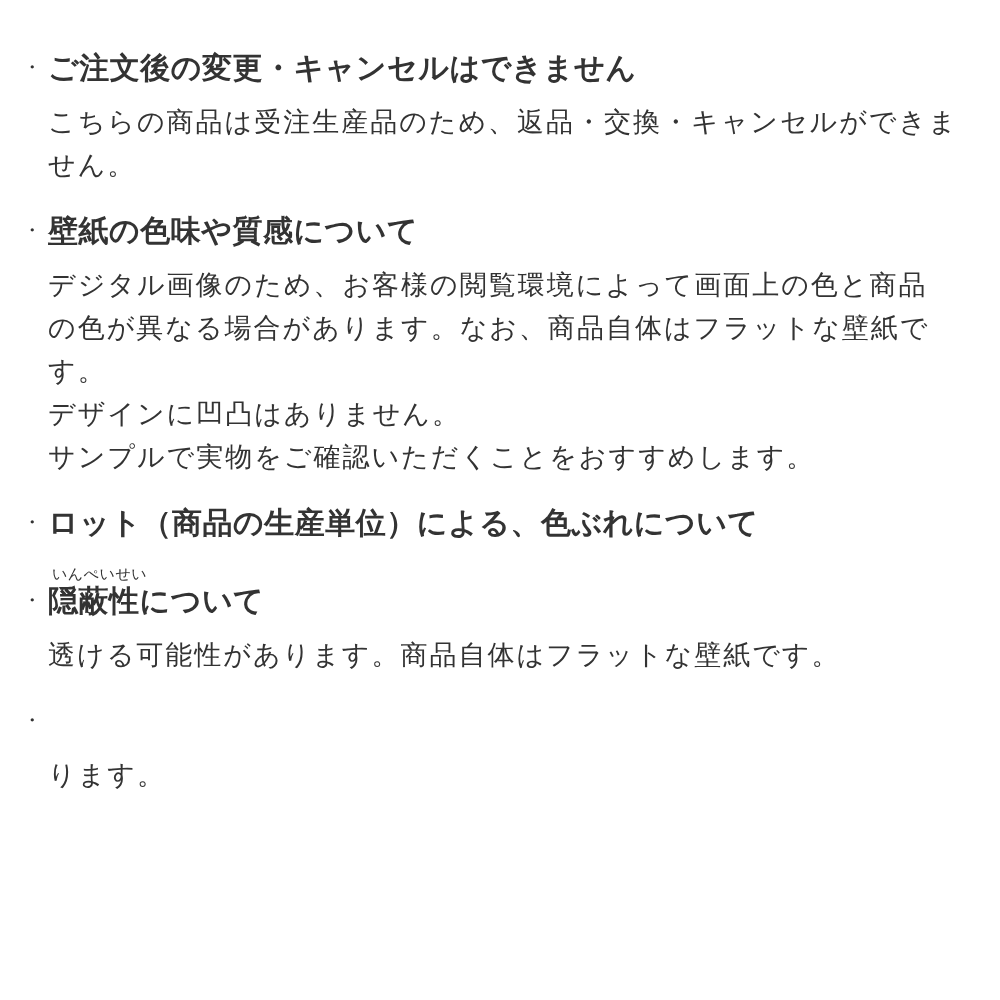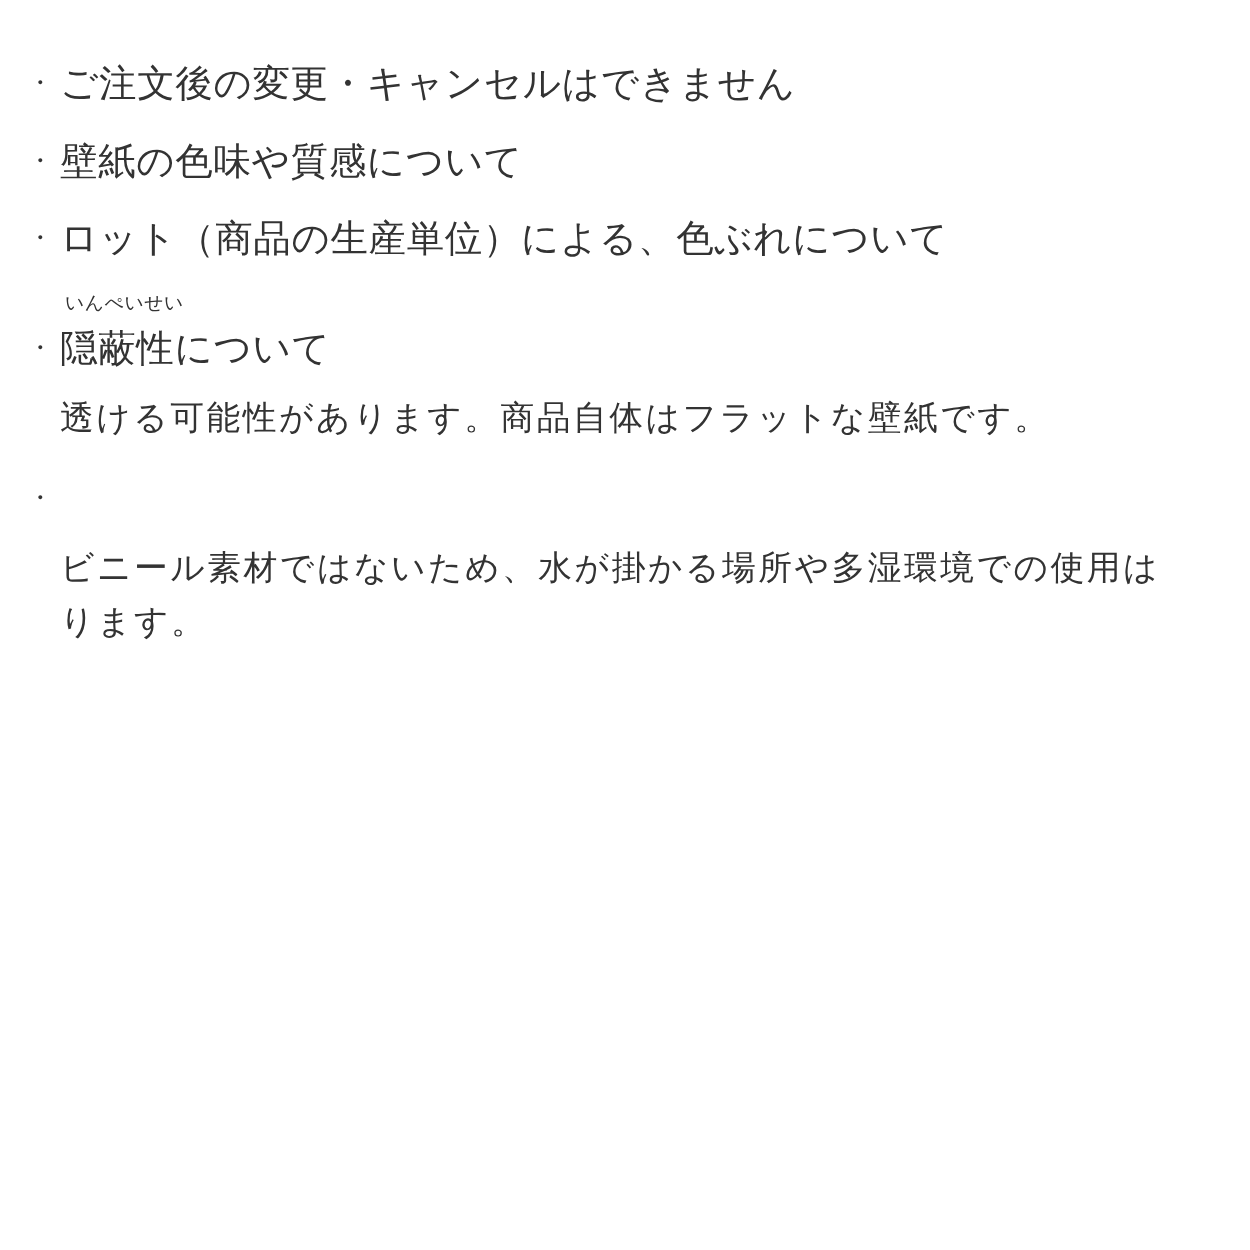--- a/index.html
+++ b/index.html
@@ -26,31 +26,31 @@
   }
   .bullet {
     width: 26px;
     flex: 0 0 26px;
     font-size: 20px;
     line-height: 37px;
     color: #333333;
   }
   .section-title {
     font-size: 30px;
-    font-weight: 400;
+    font-weight: 700;
     line-height: 37px;
     letter-spacing: 0.5px;
     color: #333333;
   }
   .furigana {
     font-size: 15px;
     line-height: 1;
     letter-spacing: 0.5px;
     margin-left: 30px;
-    margin-bottom: 11px;
+    margin-bottom: 1px;
     color: #333333;
   }
   .section-body {
     margin-left: 26px;
   }
   .body-line {
     font-size: 27px;
     line-height: 43px;
     letter-spacing: 2px;
     color: #333333;
@@ -59,26 +59,36 @@
 </head>
 <body>
 
 <div class="page">
 
   <div class="section">
     <div class="heading-row">
       <span class="bullet">・</span>
       <span class="section-title">ご注文後の変更・キャンセルはできません</span>
     </div>
+    <div class="section-body">
+      <div class="body-line">こちらの商品は受注生産品のため、返品・交換・キャンセルができま</div>
+      <div class="body-line">せん。</div>
+    </div>
   </div>
 
   <div class="section">
     <div class="heading-row">
       <span class="bullet">・</span>
       <span class="section-title">壁紙の色味や質感について</span>
+    </div>
+    <div class="section-body">
+      <div class="body-line">デジタル画像のため、お客様の閲覧環境によって画面上の色と商品</div>
+      <div class="body-line">の色が異なる場合があります。なお、商品自体はフラットな壁紙です。</div>
+      <div class="body-line">デザインに凹凸はありません。</div>
+      <div class="body-line">サンプルで実物をご確認いただくことをおすすめします。</div>
     </div>
   </div>
 
   <div class="section">
     <div class="heading-row">
       <span class="bullet">・</span>
       <span class="section-title">ロット（商品の生産単位）による、色ぶれについて</span>
     </div>
   </div>
 
@@ -91,18 +101,17 @@
     <div class="section-body">
       <div class="body-line">透ける可能性があります。商品自体はフラットな壁紙です。</div>
     </div>
   </div>
 
   <div class="section">
     <div class="heading-row">
       <span class="bullet">・</span>
     </div>
     <div class="section-body">
-      <div class="body-line">ビニール素材ではないため、水が掛かる場所や多湿環境での使用は</div>
       <div class="body-line">ります。</div>
     </div>
   </div>
 
 </div>
 
 </body></html>

